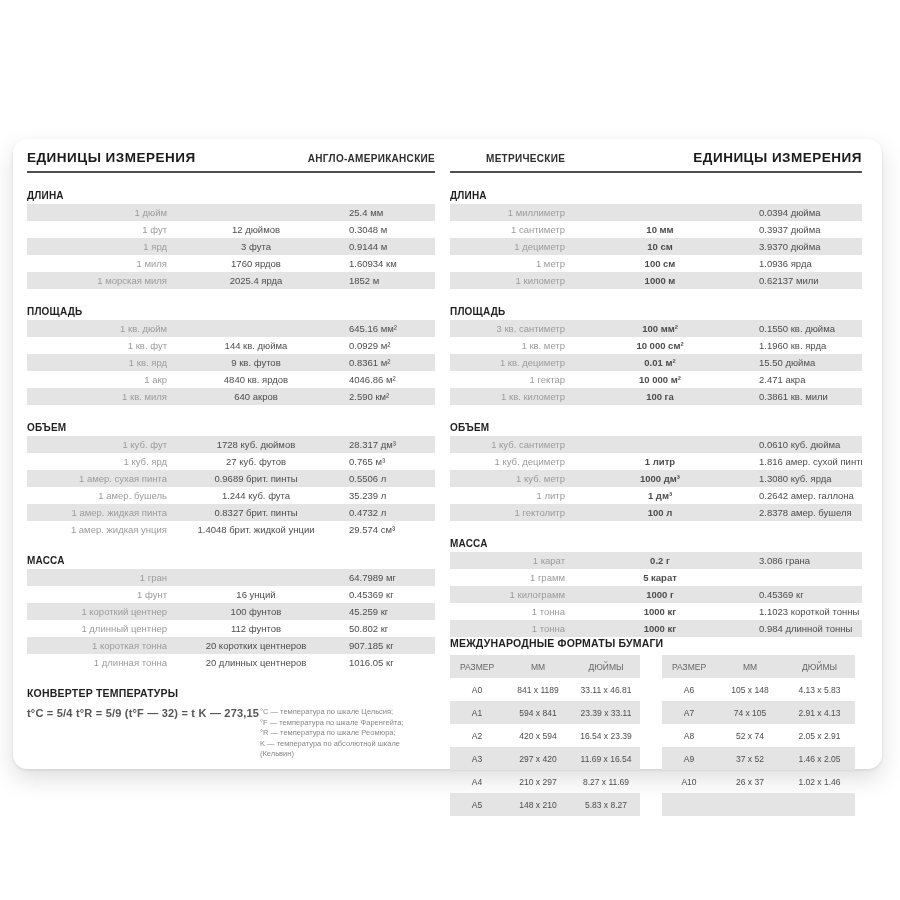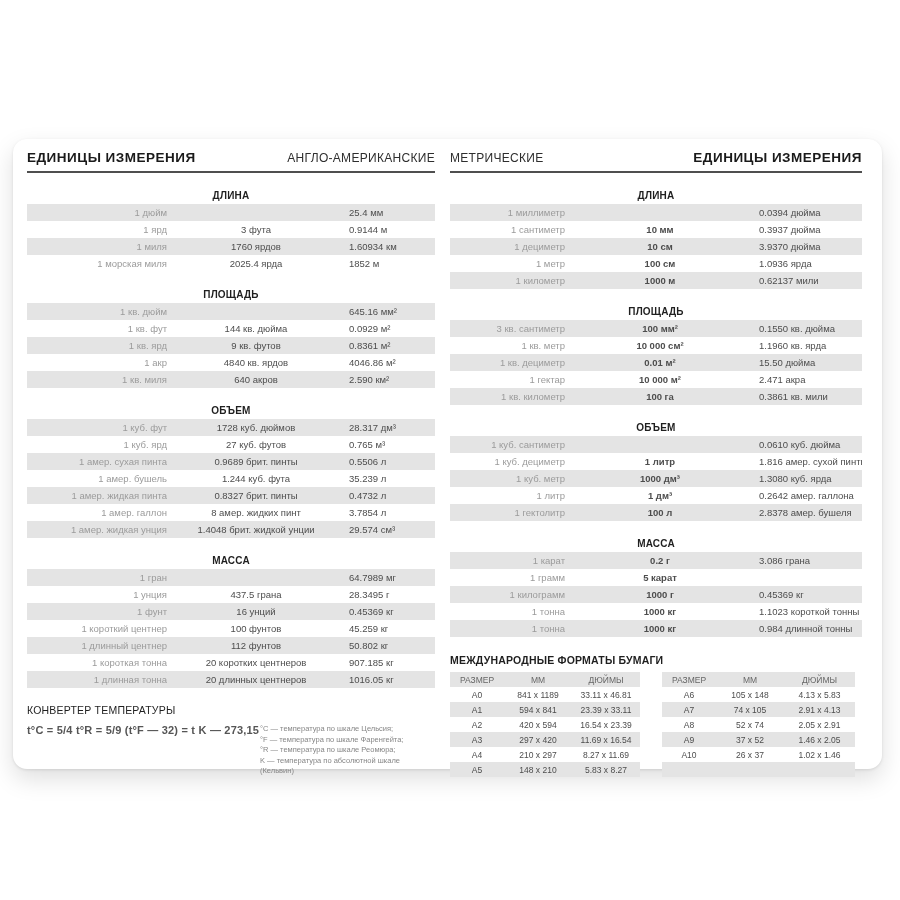--- a/index.html
+++ b/index.html
@@ -19,52 +19,52 @@
   .page-right { width:412px; margin-left:15px; }
 
   .page-header {
     display:flex; justify-content:space-between; align-items:baseline;
     border-bottom:2px solid #4f4f4f; padding-bottom:6px;
   }
   .page-title {
     font-size:13.5px; font-weight:bold; color:#1a1a1a; letter-spacing:.5px;
   }
   .page-subtitle {
-    font-size:12px; font-weight:normal; color:#2e2e2e; letter-spacing:.3px;
+    font-size:10px; font-weight:bold; color:#2e2e2e; letter-spacing:.3px;margin-left:36px;
   }
 
   .section { margin-top:17px; }
   .section:first-of-type { margin-top:14px; }
   .section-label {
     font-size:10px; font-weight:bold; color:#1f1f1f;
-    letter-spacing:.2px; margin-bottom:3px;text-align:center;
+    letter-spacing:.2px; margin-bottom:3px;
   }
   .tbl .row { display:flex; height:17px; align-items:center; font-size:9.5px; }
   .tbl .row:nth-child(odd) { background:#e4e4e4; }
   .cell { white-space:nowrap; overflow:hidden; }
   .cell.c0 { text-align:right; color:#9b9b9b; }
   .cell.c1 { text-align:center; color:#4d4d4d; }
   .cell.c2 { flex:1; text-align:left; color:#4d4d4d; padding-left:4px; }
   .page-left  .cell.c0 { flex:0 0 140px; }
   .page-left  .cell.c1 { flex:0 0 178px; }
   .page-right .cell.c0 { flex:0 0 115px; }
   .page-right .cell.c1 { flex:0 0 190px;font-weight:bold; }
 
   .temp { margin-top:16px; }
-  .temp-title { font-size:10.5px; font-weight:normal; color:#1f1f1f; margin-bottom:8px; letter-spacing:.2px; }
+  .temp-title { font-size:10.5px; font-weight:bold; color:#1f1f1f; margin-bottom:8px; letter-spacing:.2px; }
   .temp-body { display:flex; align-items:flex-start; }
   .temp-formula { flex:0 0 233px; font-size:11px; font-weight:bold; color:#555555; letter-spacing:.2px; }
   .temp-notes { font-size:7.5px; color:#868686; line-height:10.5px; }
 
-  .paper { margin-top:17px; }
+  .paper { }
   .paper-title { font-size:10.5px; font-weight:bold; color:#1f1f1f; margin-bottom:6px; letter-spacing:.2px; }
   .paper-tables { display:flex; }
   .ptbl { width:190px; font-size:8.5px; }
   .ptbl + .ptbl { margin-left:22px; width:193px; }
-  .ptbl .row { display:flex; height:15px; align-items:center; color:#4d4d4d; }
+  .ptbl .row { display:flex; height:23px; align-items:center; color:#4d4d4d; }
   .ptbl .hdr-row { background:#e4e4e4; color:#666666; }
   .ptbl .rows .row:nth-child(even) { background:#e4e4e4; }
   .pcell { text-align:center; white-space:nowrap; }
   .pcell.p0 { flex:0 0 54px; }
   .pcell.p1 { flex:0 0 68px; }
   .pcell.p2 { flex:1; }
 </style>
 </head>
 <body>
 
@@ -78,20 +78,25 @@
 
     <div class="section">
       <div class="section-label">ДЛИНА</div>
       <div class="tbl">
           <div class="row">
             <div class="cell c0">1 дюйм</div>
             <div class="cell c1"></div>
             <div class="cell c2">25.4 мм</div>
           </div>
           <div class="row">
+            <div class="cell c0">1 фут</div>
+            <div class="cell c1">12 дюймов</div>
+            <div class="cell c2">0.3048 м</div>
+          </div>
+          <div class="row">
             <div class="cell c0">1 ярд</div>
             <div class="cell c1">3 фута</div>
             <div class="cell c2">0.9144 м</div>
           </div>
           <div class="row">
             <div class="cell c0">1 миля</div>
             <div class="cell c1">1760 ярдов</div>
             <div class="cell c2">1.60934 км</div>
           </div>
           <div class="row">
@@ -155,44 +160,34 @@
             <div class="cell c0">1 амер. бушель</div>
             <div class="cell c1">1.244 куб. фута</div>
             <div class="cell c2">35.239 л</div>
           </div>
           <div class="row">
             <div class="cell c0">1 амер. жидкая пинта</div>
             <div class="cell c1">0.8327 брит. пинты</div>
             <div class="cell c2">0.4732 л</div>
           </div>
           <div class="row">
-            <div class="cell c0">1 амер. галлон</div>
-            <div class="cell c1">8 амер. жидких пинт</div>
-            <div class="cell c2">3.7854 л</div>
-          </div>
-          <div class="row">
             <div class="cell c0">1 амер. жидкая унция</div>
             <div class="cell c1">1.4048 брит. жидкой унции</div>
             <div class="cell c2">29.574 см³</div>
           </div>
         </div>
     </div>
 
     <div class="section">
       <div class="section-label">МАССА</div>
       <div class="tbl">
           <div class="row">
             <div class="cell c0">1 гран</div>
             <div class="cell c1"></div>
             <div class="cell c2">64.7989 мг</div>
-          </div>
-          <div class="row">
-            <div class="cell c0">1 унция</div>
-            <div class="cell c1">437.5 грана</div>
-            <div class="cell c2">28.3495 г</div>
           </div>
           <div class="row">
             <div class="cell c0">1 фунт</div>
             <div class="cell c1">16 унций</div>
             <div class="cell c2">0.45369 кг</div>
           </div>
           <div class="row">
             <div class="cell c0">1 короткий центнер</div>
             <div class="cell c1">100 фунтов</div>
             <div class="cell c2">45.259 кг</div>

